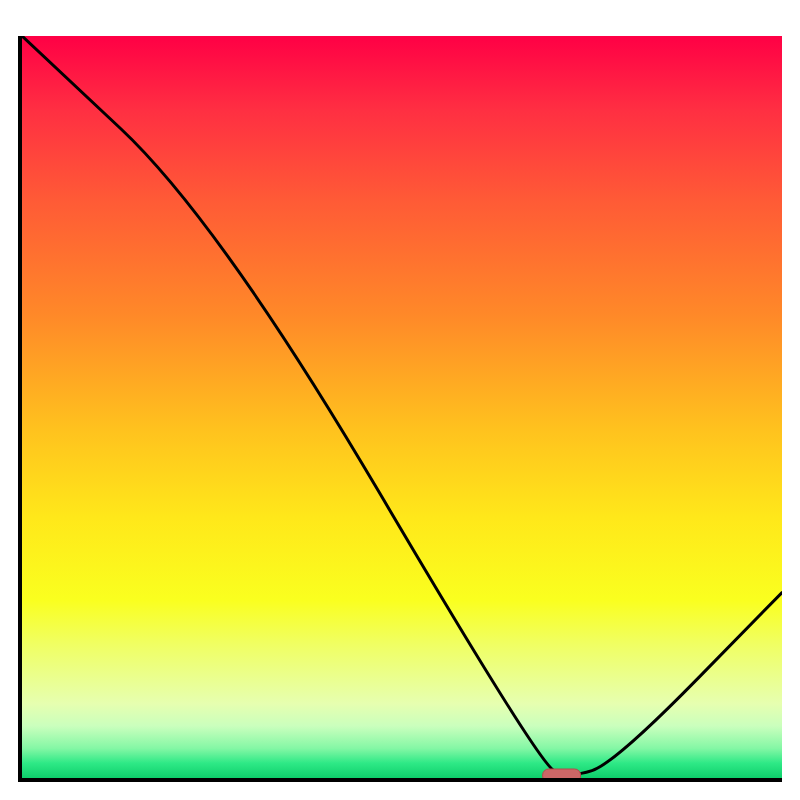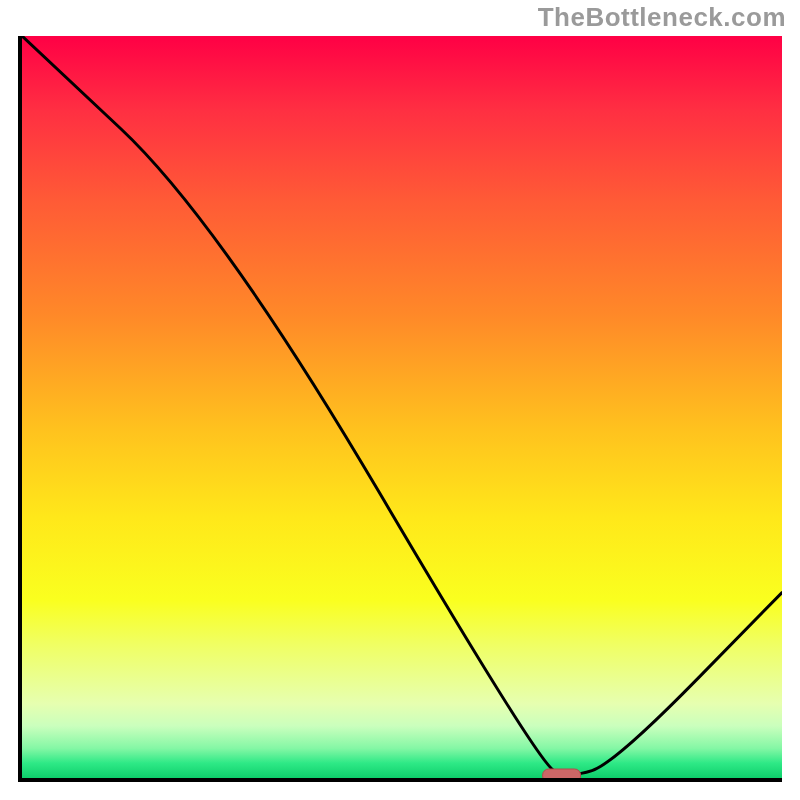--- a/index.html
+++ b/index.html
@@ -59,21 +59,20 @@
   }
   svg.overlay {
     position: absolute;
     inset: 0;
   }
 </style>
 </head>
 <body>
 <div class="wrap">
 
-  <div class="watermark">TheBottleneck.com</div>
 
   <div class="plot">
     <div class="gradient"></div>
 
     <svg class="overlay" viewBox="0 0 760 742" preserveAspectRatio="none">
       <path d="M 0 0 Q 0 0 98.8 92.75 Q 197.6 185.5 357.20000000000005 456.33 Q 516.8000000000001 727.16 532 734.5799999999999 Q 547.1999999999999 742 570 734.5799999999999 Q 592.8000000000001 727.16 676.4000000000001 641.8299999999999 T 760 556.5" fill="none" stroke="#000" stroke-width="3" stroke-linejoin="round" stroke-linecap="round"></path>
       <rect x="520.6" y="733" width="38" height="13" rx="6" ry="6" fill="#cc6666" stroke="#b34d4d" stroke-width="1"></rect>
     </svg>
   </div>
 

